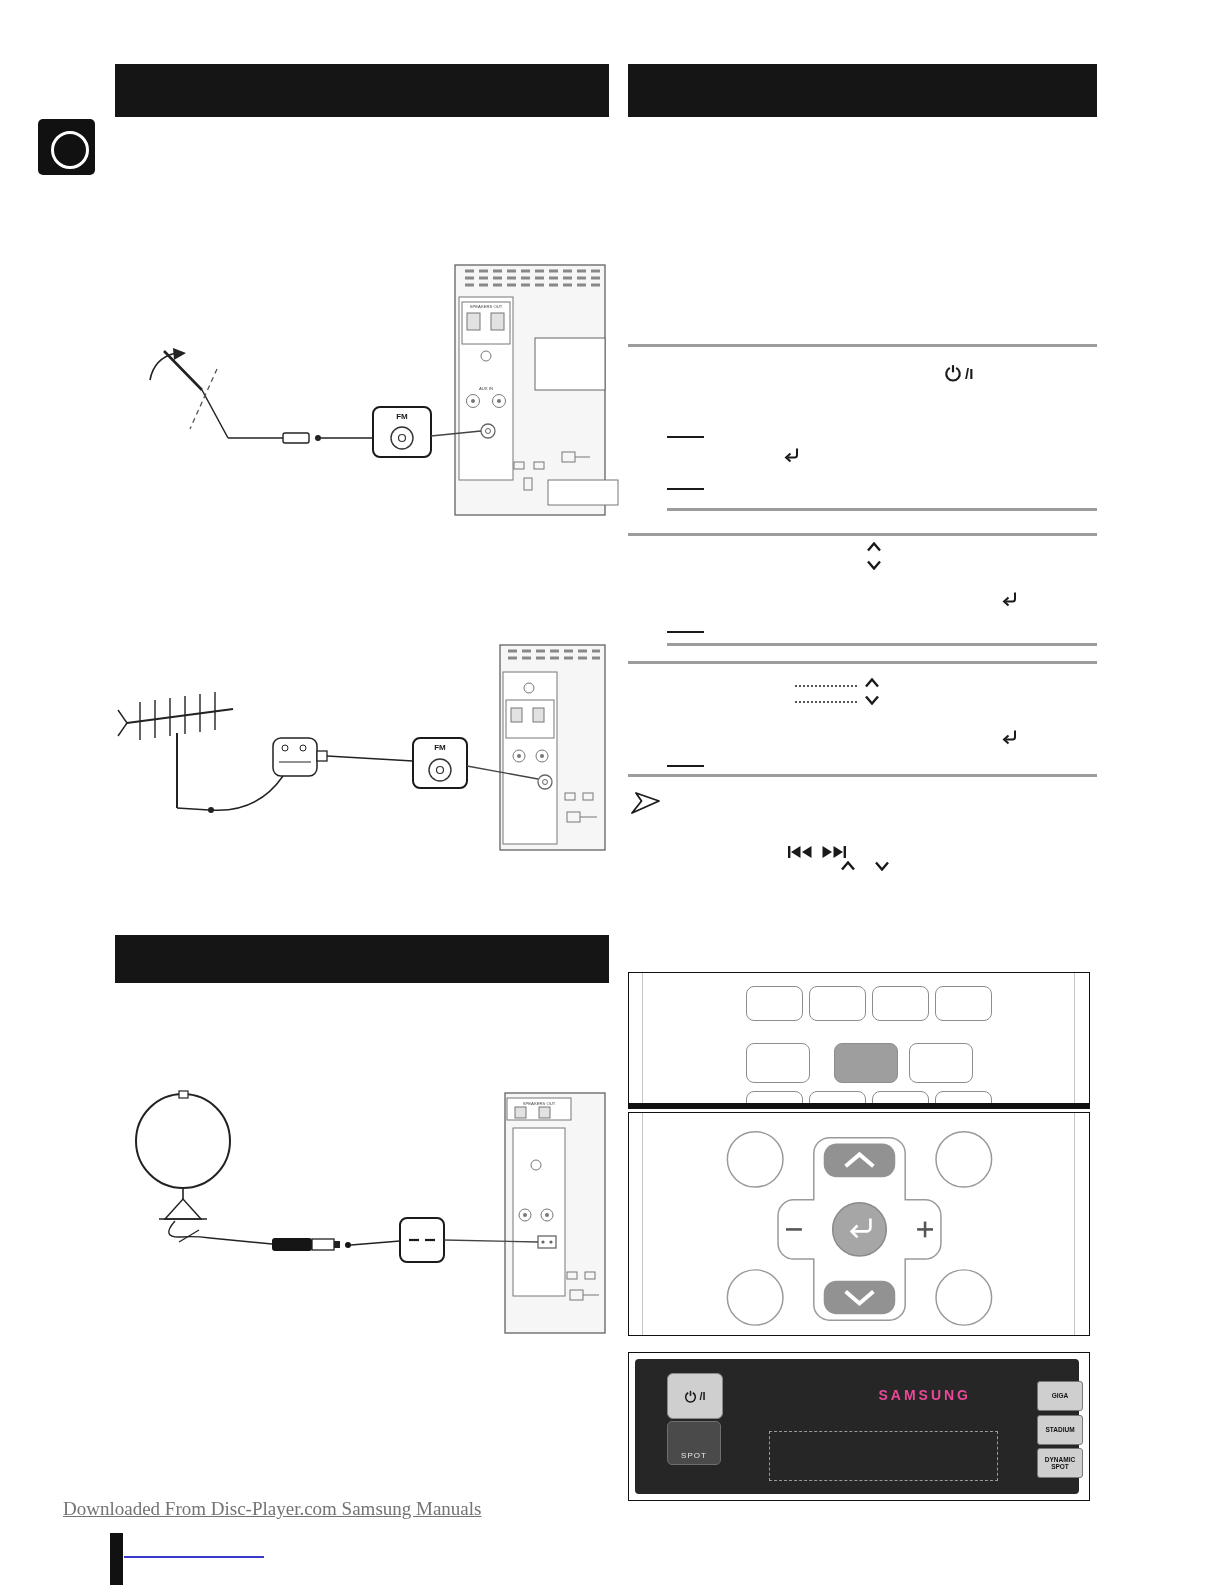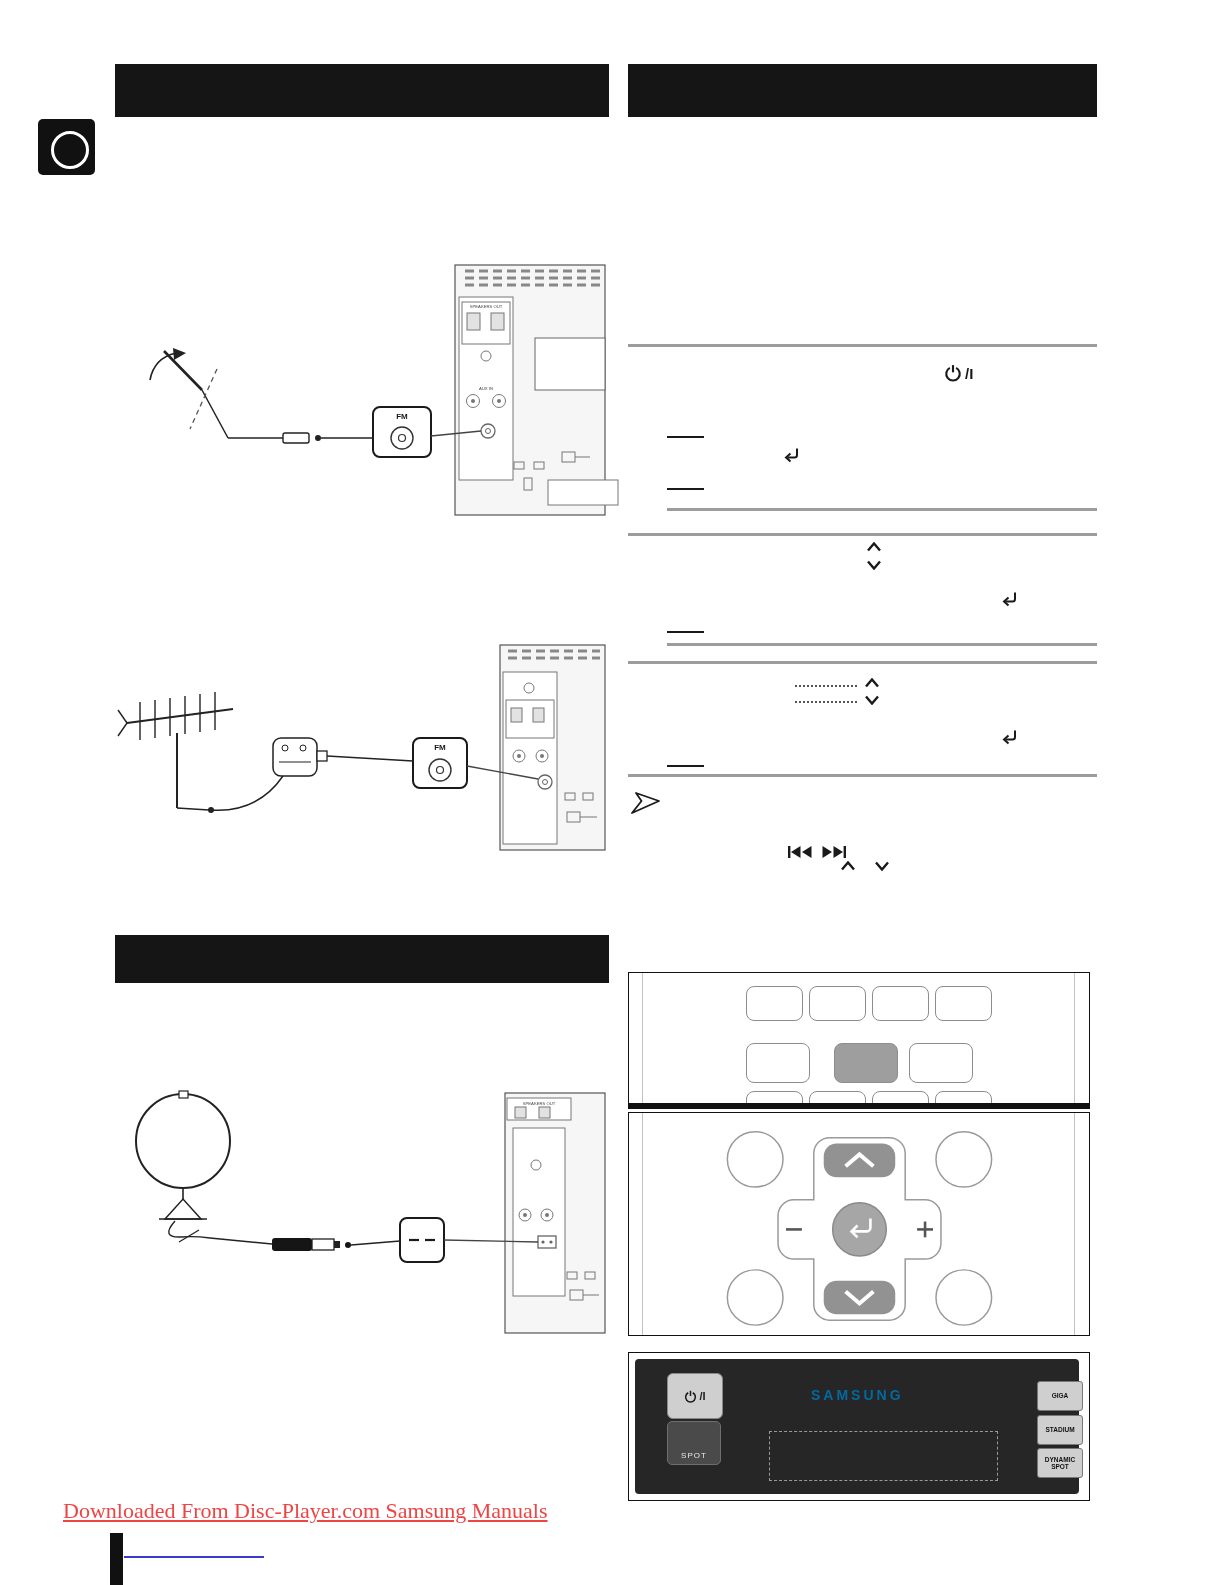--- a/index.html
+++ b/index.html
@@ -16,21 +16,21 @@
   .rbtn{position:absolute;background:#fff;border:1.6px solid #8d8d8d;border-radius:8px;}
   .rbtn.gray{background:#9e9e9e;}
   .edgeline{position:absolute;top:0;bottom:0;width:1px;background:#c4c4c4;}
   .fp-dark{position:absolute;left:6px;top:6px;width:444px;height:135px;background:#262626;border-radius:4px;}
   .fp-btn-r{position:absolute;width:44px;height:28px;background:#cfcfcf;border:1px solid #777;border-radius:3px;
             display:flex;align-items:center;justify-content:center;text-align:center;
             font-size:6.5px;font-weight:bold;color:#111;line-height:1.15;}
   .badge{position:absolute;background:#111;border-radius:5px;}
   .badge .c{position:absolute;left:50%;top:50%;width:32px;height:32px;margin:-16px 0 0 -16px;
             border:3px solid #fff;border-radius:50%;}
-  a.footer-link{position:absolute;font-family:"Liberation Serif",serif;font-size:22px;color:#ef4444;text-decoration:underline;}
+  a.footer-link{position:absolute;font-family:"Liberation Serif",serif;font-size:19px;color:#737373;text-decoration:underline;}
 </style>
 </head>
 <body>
 
 <div class="page">
 
   <svg width="0" height="0" style="position:absolute">
     <defs>
       <symbol id="pwr" viewBox="0 0 16 16">
         <path d="M5.2,3.4 a6,6 0 1 0 5.6,0" fill="none" stroke="currentColor" stroke-width="1.9"></path>
@@ -312,21 +312,21 @@
       <line x1="290" y1="118" x2="306" y2="118" stroke="#555" stroke-width="2.6"></line>
       <line x1="298" y1="110" x2="298" y2="126" stroke="#555" stroke-width="2.6"></line>
       <circle cx="232" cy="118" r="27" fill="#a6a6a6" stroke="#8a8a8a" stroke-width="1.5"></circle>
       <path d="M243,107 v9 a4,4 0 0 1 -4,4 h-15" fill="none" stroke="#fff" stroke-width="2.6"></path>
       <polyline points="230,114 224,120 230,126" fill="none" stroke="#fff" stroke-width="2.6"></polyline>
     </svg>
   </div>
 
   <div class="rc-box" style="left:628px;top:1352px;width:460px;height:147px;">
     <div class="fp-dark"></div>
-    <div class="abs" style="left:182px;top:34px;width:160px;text-align:left;color:#0369a1;font-weight:bold;font-size:14px;letter-spacing:3px;">SAMSUNG</div>
+    <div class="abs" style="left:182px;top:34px;width:160px;text-align:right;color:#ec4899;font-weight:bold;font-size:14px;letter-spacing:3px;">SAMSUNG</div>
     <div class="abs" style="left:38px;top:20px;width:54px;height:44px;background:#cfcfcf;border:1px solid #888;border-radius:6px;display:flex;align-items:center;justify-content:center;gap:2px;color:#1a1a1a;font-weight:bold;font-size:11px;">
       <svg class="icon" width="13" height="13">
           <use href="#pwr" width="13" height="13"></use>
         </svg>
       <span>/I</span>
     </div>
     <div class="abs" style="left:38px;top:68px;width:54px;height:44px;background:#4a4a4a;border:1px solid #6e6e6e;border-radius:5px;display:flex;align-items:flex-end;justify-content:center;padding-bottom:4px;box-sizing:border-box;color:#e8e8e8;font-size:8px;letter-spacing:1px;">
       <span>SPOT</span>
     </div>
     <div class="abs" style="left:140px;top:78px;width:227px;height:48px;border:1.5px dashed #9a9a9a;"></div>

